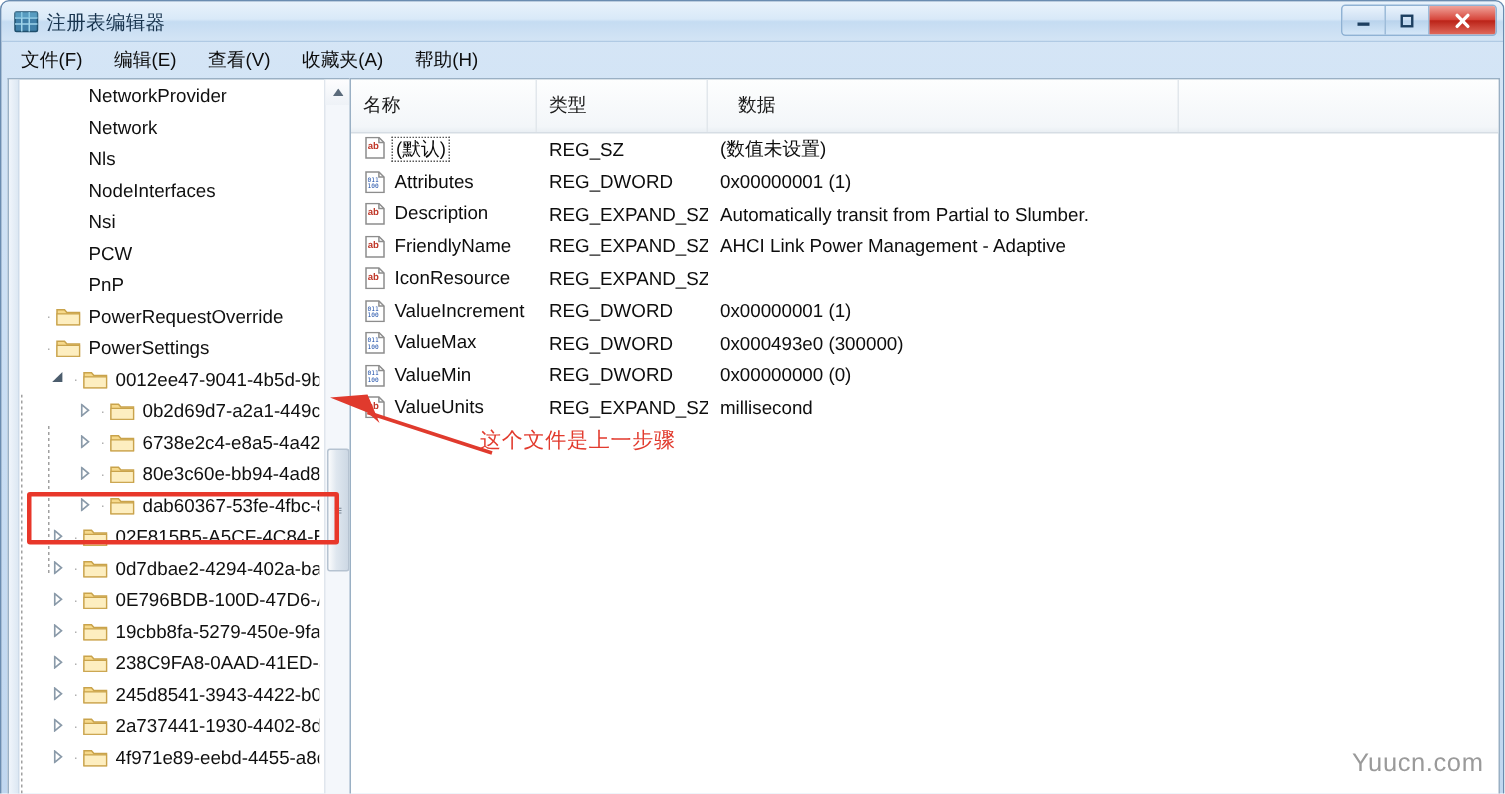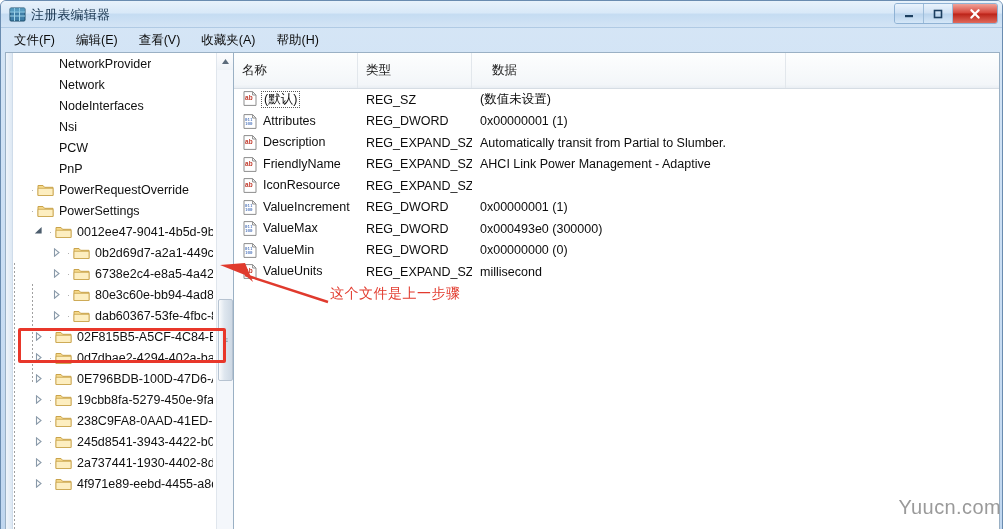--- a/index.html
+++ b/index.html
@@ -239,43 +239,43 @@
   .name-sel {
     border: 1px dotted #585858;
     padding: 0 2px;
     margin-left: -2px;
     line-height: 15px;
   }
 
   
   .anno-text {
     position: absolute;
-    left: 330px; top: 285px;
+    left: 320px; top: 285px;
     font-size: 14px;
     color: #e23b2e;
     white-space: nowrap;
     letter-spacing: .5px;
   }
   .anno-box {
     position: absolute;
     left: 18px; top: 328px;
     width: 208px; height: 35px;
     border: 3px solid #e8372a;
     border-radius: 2px;
   }
   .anno-arrow {
     position: absolute;
     left: 205px; top: 258px;
     width: 125px; height: 50px;
     pointer-events: none;
   }
   .watermark {
     position: absolute;
-    right: 2px; bottom: 10px;
-    font-size: 20px;
+    right: 14px; bottom: 10px;
+    font-size: 17px;
     color: #9a9a9a;
     letter-spacing: .4px;
   }
 </style>
 </head>
 <body>
 
 <div id="app">
 
   <div class="window">
@@ -334,20 +334,27 @@
               <span class="expander"></span>
               <span class="dots"></span>
               <span class="folder"></span>
               <span class="tlabel">Network</span>
             </div>
             <div class="tnode">
               <span style="flex:0 0 0px;width:0px"></span>
               <span class="expander"></span>
               <span class="dots"></span>
               <span class="folder"></span>
+              <span class="tlabel">Nls</span>
+            </div>
+            <div class="tnode">
+              <span style="flex:0 0 0px;width:0px"></span>
+              <span class="expander"></span>
+              <span class="dots"></span>
+              <span class="folder"></span>
               <span class="tlabel">NodeInterfaces</span>
             </div>
             <div class="tnode">
               <span style="flex:0 0 0px;width:0px"></span>
               <span class="expander"></span>
               <span class="dots"></span>
               <span class="folder"></span>
               <span class="tlabel">Nsi</span>
             </div>
             <div class="tnode">

